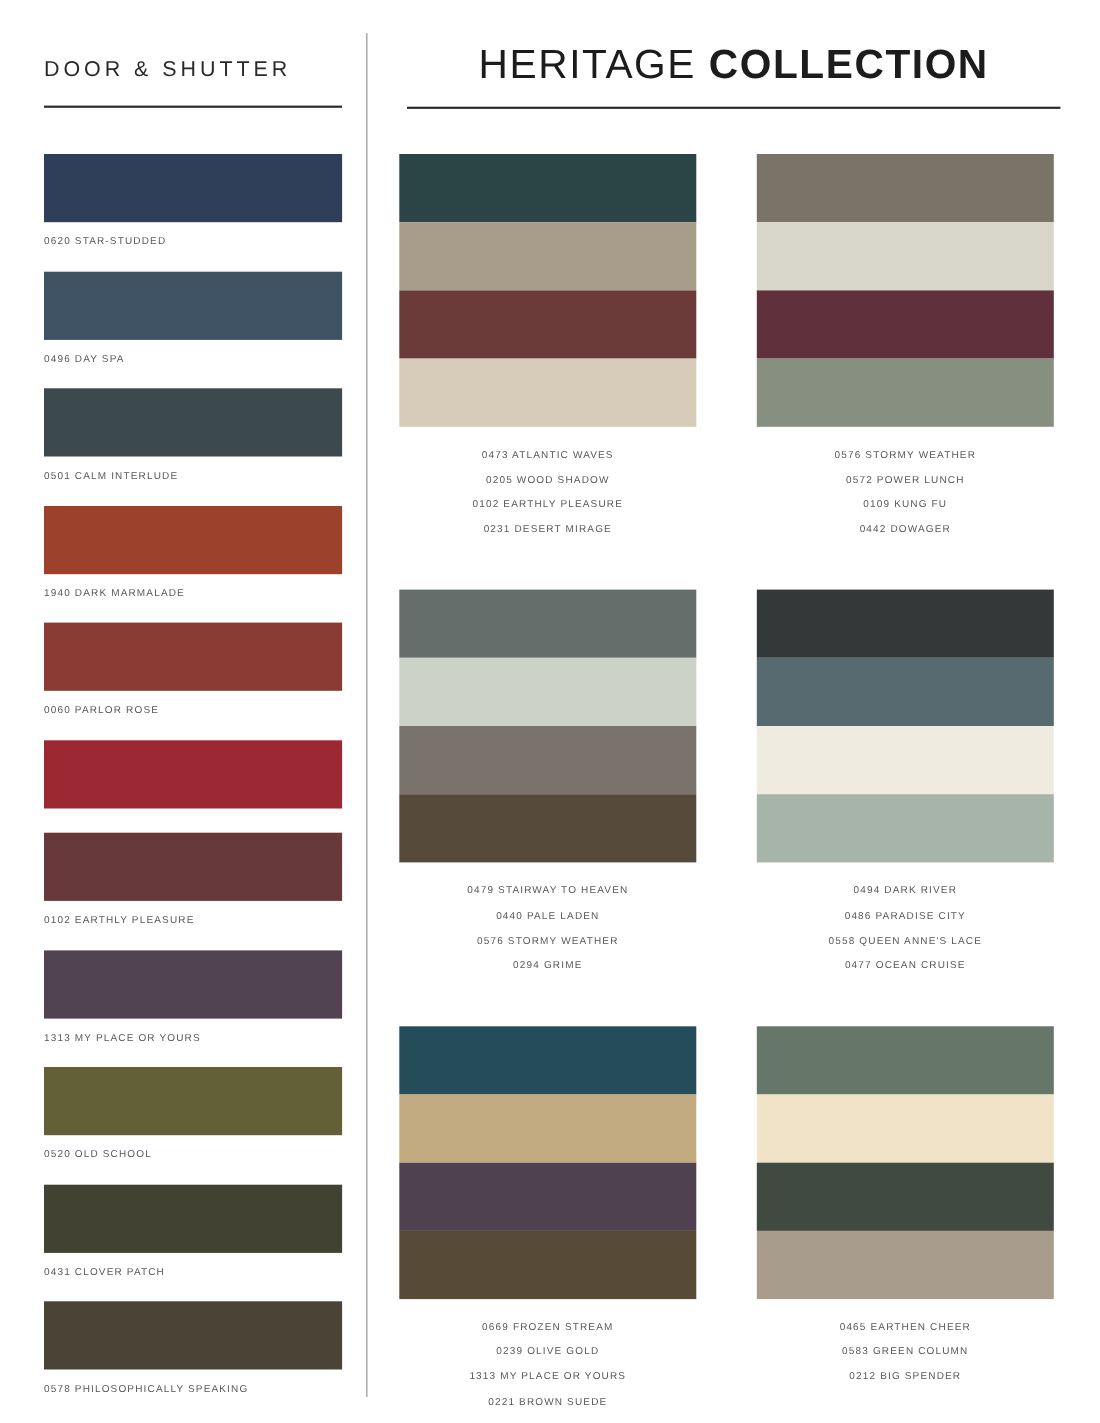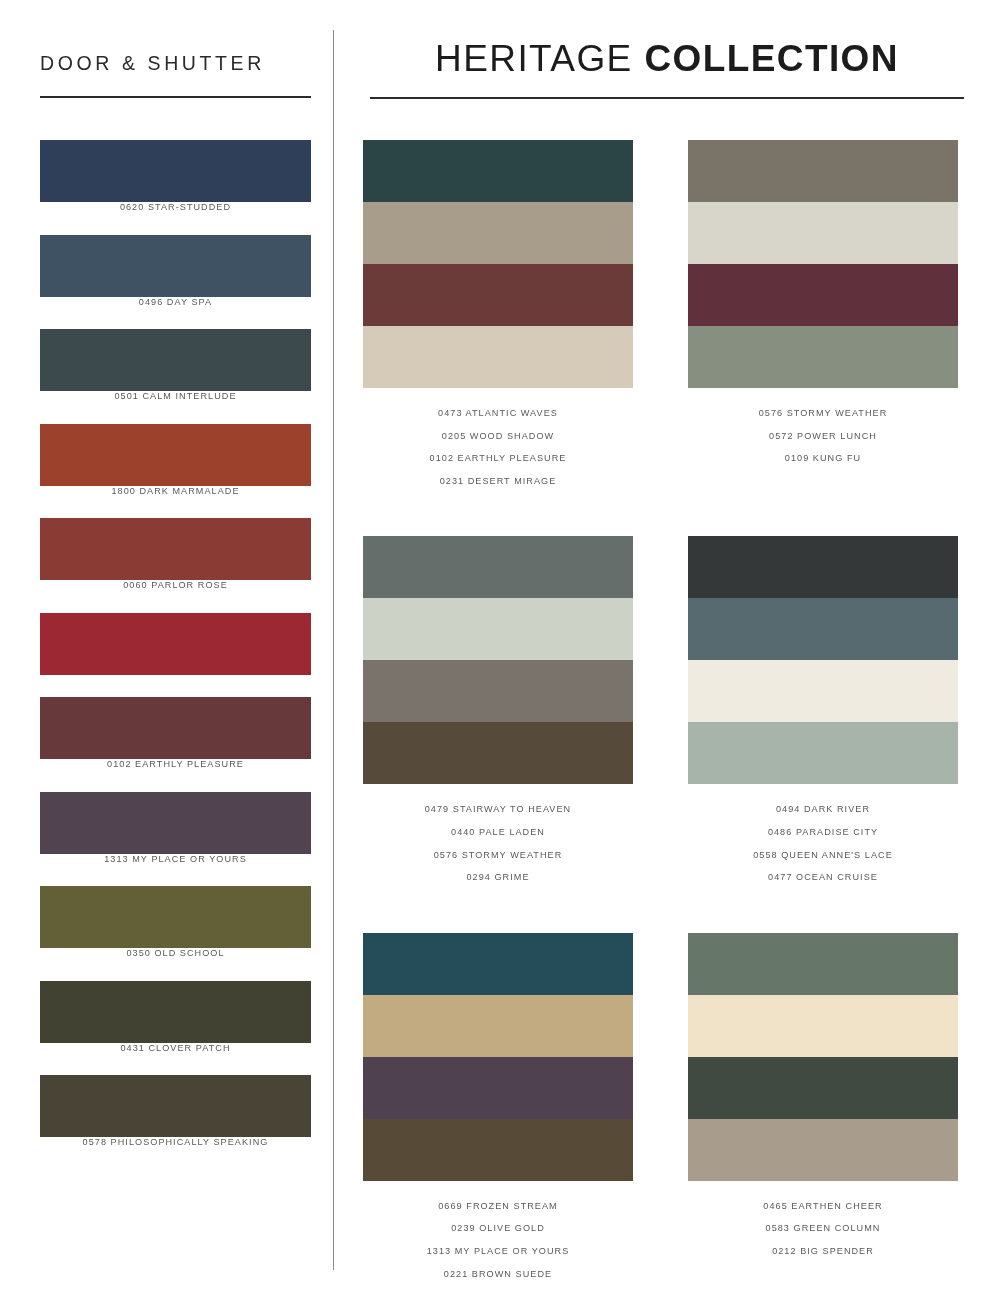--- a/index.html
+++ b/index.html
@@ -78,25 +78,24 @@
     width: 271px;
     margin-bottom: 22.5px;
   }
 
   .swatch-chip {
     width: 271px;
     height: 62px;
   }
 
   .swatch-label {
-    text-align: center;
     font-size: 9.1px;
     letter-spacing: 1.05px;
     color: #58585a;
-    padding-top: 0;
+    padding-top: 12px;
     white-space: nowrap;
   }
 
   
   .right-col {
     position: absolute;
     left: 333px;
     top: 0;
     width: 640px;
     height: 1294px;
@@ -186,40 +185,40 @@
         <div class="swatch-item">
           <div class="swatch-chip" style="background: rgb(62, 82, 100);"></div>
           <div class="swatch-label">0496 DAY SPA</div>
         </div>
         <div class="swatch-item">
           <div class="swatch-chip" style="background: rgb(60, 74, 78);"></div>
           <div class="swatch-label">0501 CALM INTERLUDE</div>
         </div>
         <div class="swatch-item">
           <div class="swatch-chip" style="background: rgb(156, 65, 44);"></div>
-          <div class="swatch-label">1800 DARK MARMALADE</div>
+          <div class="swatch-label">1940 DARK MARMALADE</div>
         </div>
         <div class="swatch-item">
           <div class="swatch-chip" style="background: rgb(138, 59, 51);"></div>
           <div class="swatch-label">0060 PARLOR ROSE</div>
         </div>
         <div class="swatch-item">
           <div class="swatch-chip" style="background: rgb(156, 40, 51);"></div>
         </div>
         <div class="swatch-item">
           <div class="swatch-chip" style="background: rgb(103, 57, 58);"></div>
           <div class="swatch-label">0102 EARTHLY PLEASURE</div>
         </div>
         <div class="swatch-item">
           <div class="swatch-chip" style="background: rgb(81, 67, 80);"></div>
           <div class="swatch-label">1313 MY PLACE OR YOURS</div>
         </div>
         <div class="swatch-item">
           <div class="swatch-chip" style="background: rgb(99, 96, 56);"></div>
-          <div class="swatch-label">0350 OLD SCHOOL</div>
+          <div class="swatch-label">0520 OLD SCHOOL</div>
         </div>
         <div class="swatch-item">
           <div class="swatch-chip" style="background: rgb(65, 66, 50);"></div>
           <div class="swatch-label">0431 CLOVER PATCH</div>
         </div>
         <div class="swatch-item">
           <div class="swatch-chip" style="background: rgb(74, 68, 55);"></div>
           <div class="swatch-label">0578 PHILOSOPHICALLY SPEAKING</div>
         </div>
       </div>
@@ -253,20 +252,21 @@
           <div class="palette-bands">
             <div class="band" style="background: rgb(122, 115, 103);"></div>
             <div class="band" style="background: rgb(216, 214, 202);"></div>
             <div class="band" style="background: rgb(96, 48, 61);"></div>
             <div class="band" style="background: rgb(135, 143, 129);"></div>
           </div>
           <div class="palette-names">
             <div class="palette-name">0576 STORMY WEATHER</div>
             <div class="palette-name">0572 POWER LUNCH</div>
             <div class="palette-name">0109 KUNG FU</div>
+            <div class="palette-name">0442 DOWAGER</div>
           </div>
         </div>
         <div class="palette-card">
           <div class="palette-bands">
             <div class="band" style="background: rgb(102, 110, 107);"></div>
             <div class="band" style="background: rgb(205, 210, 199);"></div>
             <div class="band" style="background: rgb(122, 115, 107);"></div>
             <div class="band" style="background: rgb(86, 75, 58);"></div>
           </div>
           <div class="palette-names">

